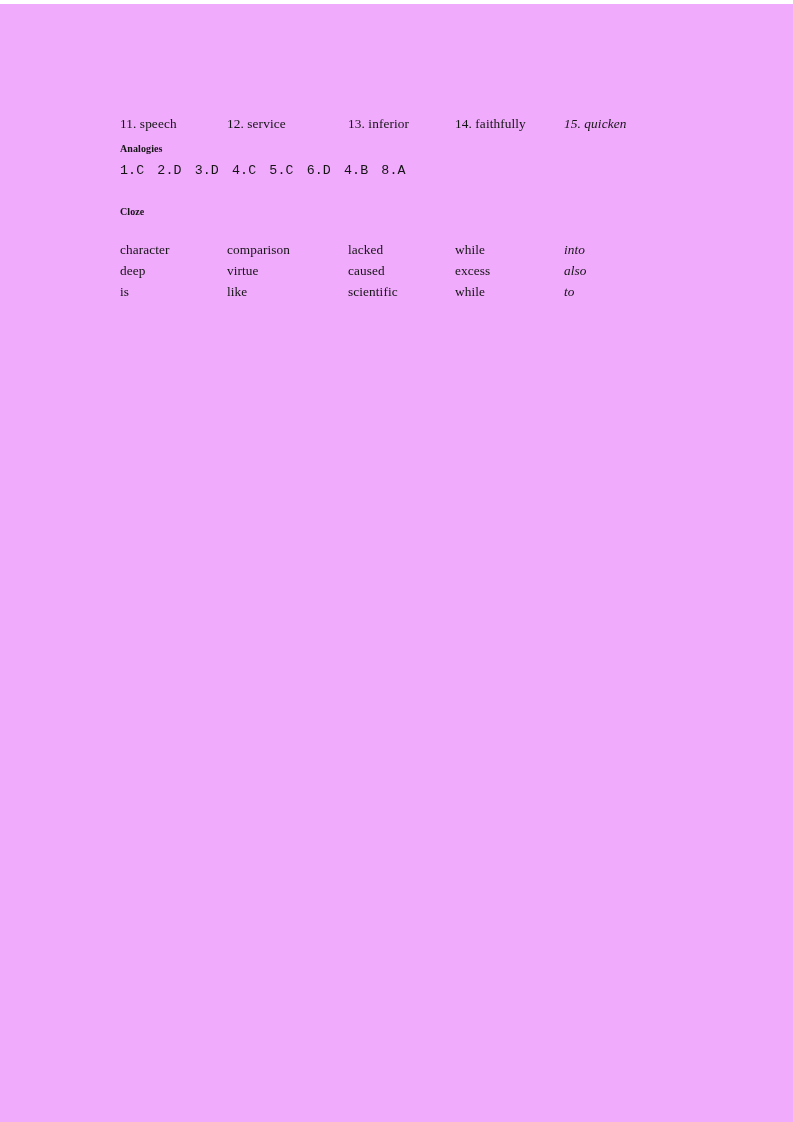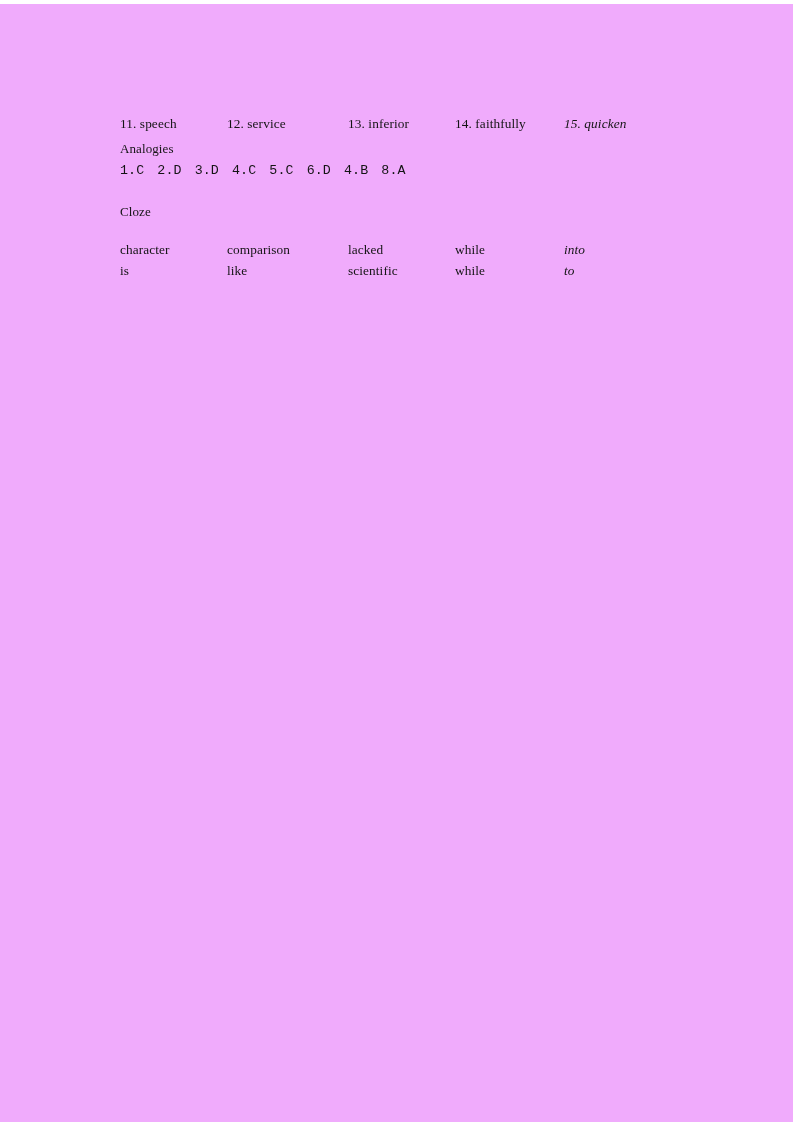--- a/index.html
+++ b/index.html
@@ -44,22 +44,22 @@
     font-size: 13.3px;
     letter-spacing: 0.1px;
   }
   .c1 { width: 107px; }
   .c2 { width: 121px; margin-top: 17px; }
   .c3 { width: 107px; margin-top: 16px; }
   .c4 { width: 109px; }
   .c5 { width: 110px; font-style: italic; }
 
   .section-head {
-    font-size: 13px;
-    font-weight: normal;
+    font-size: 10px;
+    font-weight: bold;
     line-height: 21px;
     height: 21px;
     margin-top: 21px;
     letter-spacing: 0.1px;
   }
 
   .inline-row {
     height: 21px;
     line-height: 21px;
     font-size: 13.3px;
@@ -105,20 +105,27 @@
 
     <div class="section-head">Cloze</div>
     <div class="grid-row">
       <div class="cell c1">character</div>
       <div class="cell c2">comparison</div>
       <div class="cell c3">lacked</div>
       <div class="cell c4">while</div>
       <div class="cell c5">into</div>
     </div>
     <div class="grid-row">
+      <div class="cell c1">deep</div>
+      <div class="cell c2">virtue</div>
+      <div class="cell c3">caused</div>
+      <div class="cell c4">excess</div>
+      <div class="cell c5">also</div>
+    </div>
+    <div class="grid-row">
       <div class="cell c1">is</div>
       <div class="cell c2">like</div>
       <div class="cell c3">scientific</div>
       <div class="cell c4">while</div>
       <div class="cell c5">to</div>
     </div>
 
   </div>
 </div>
 

